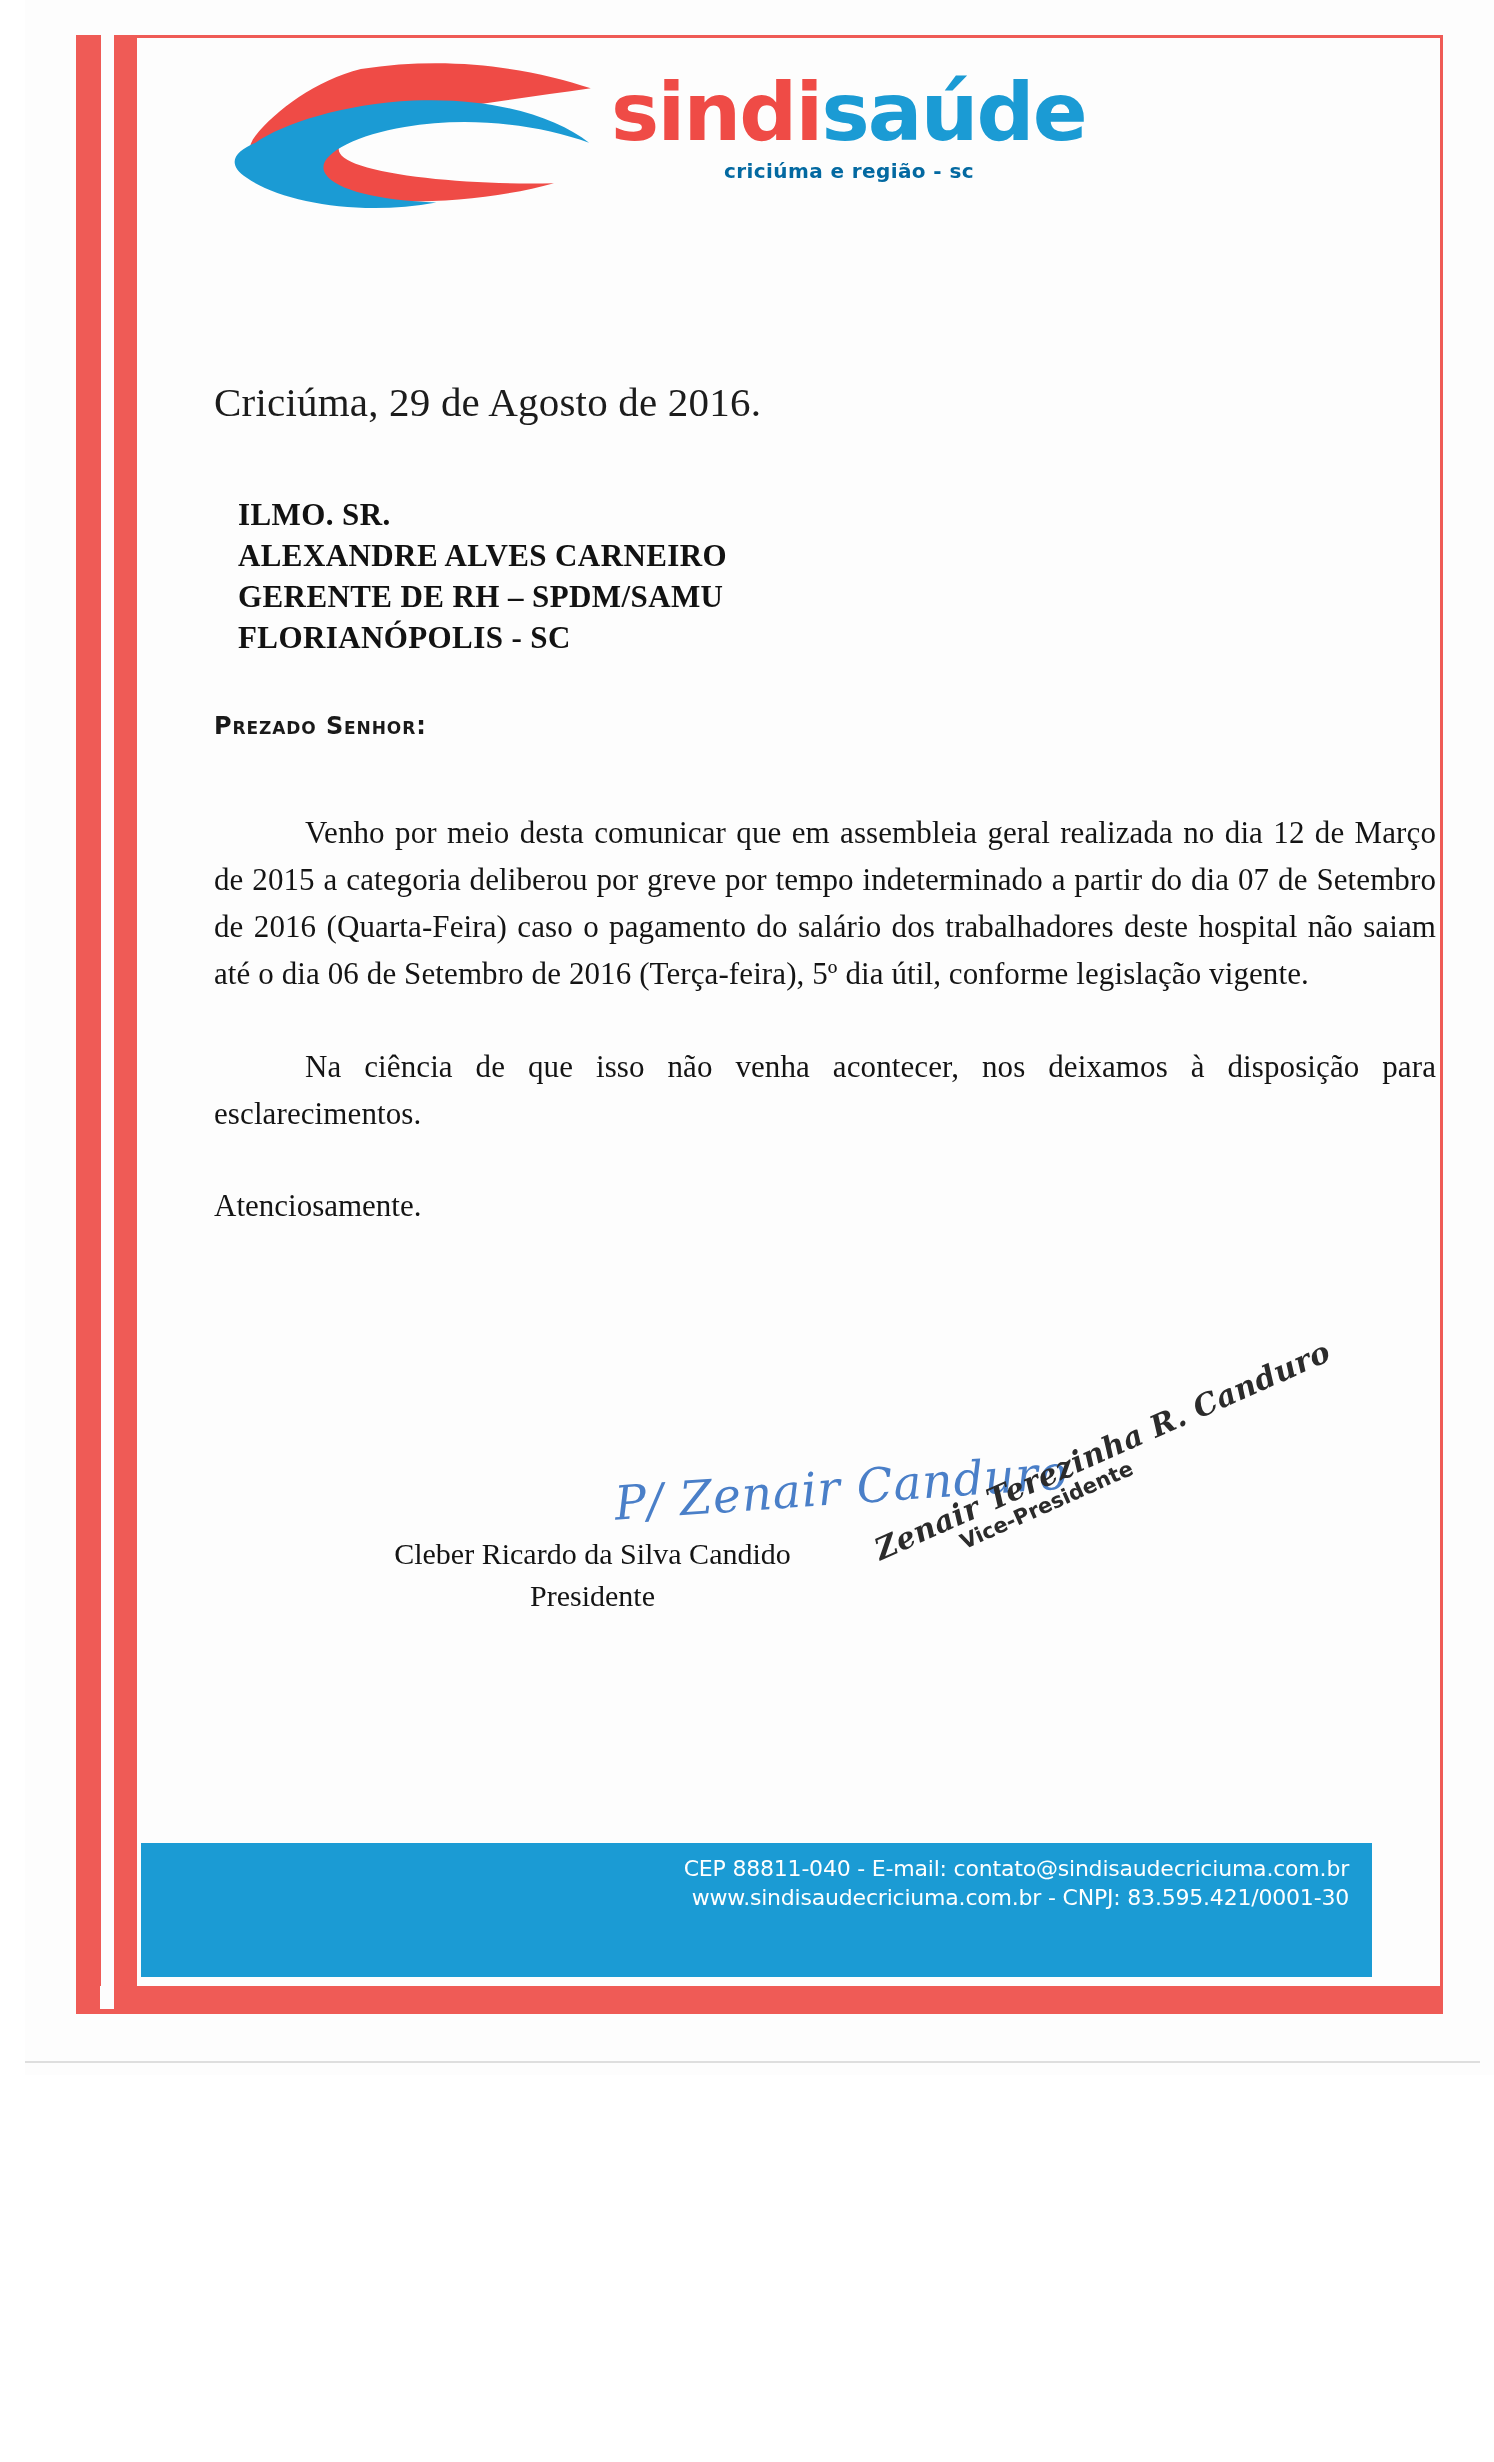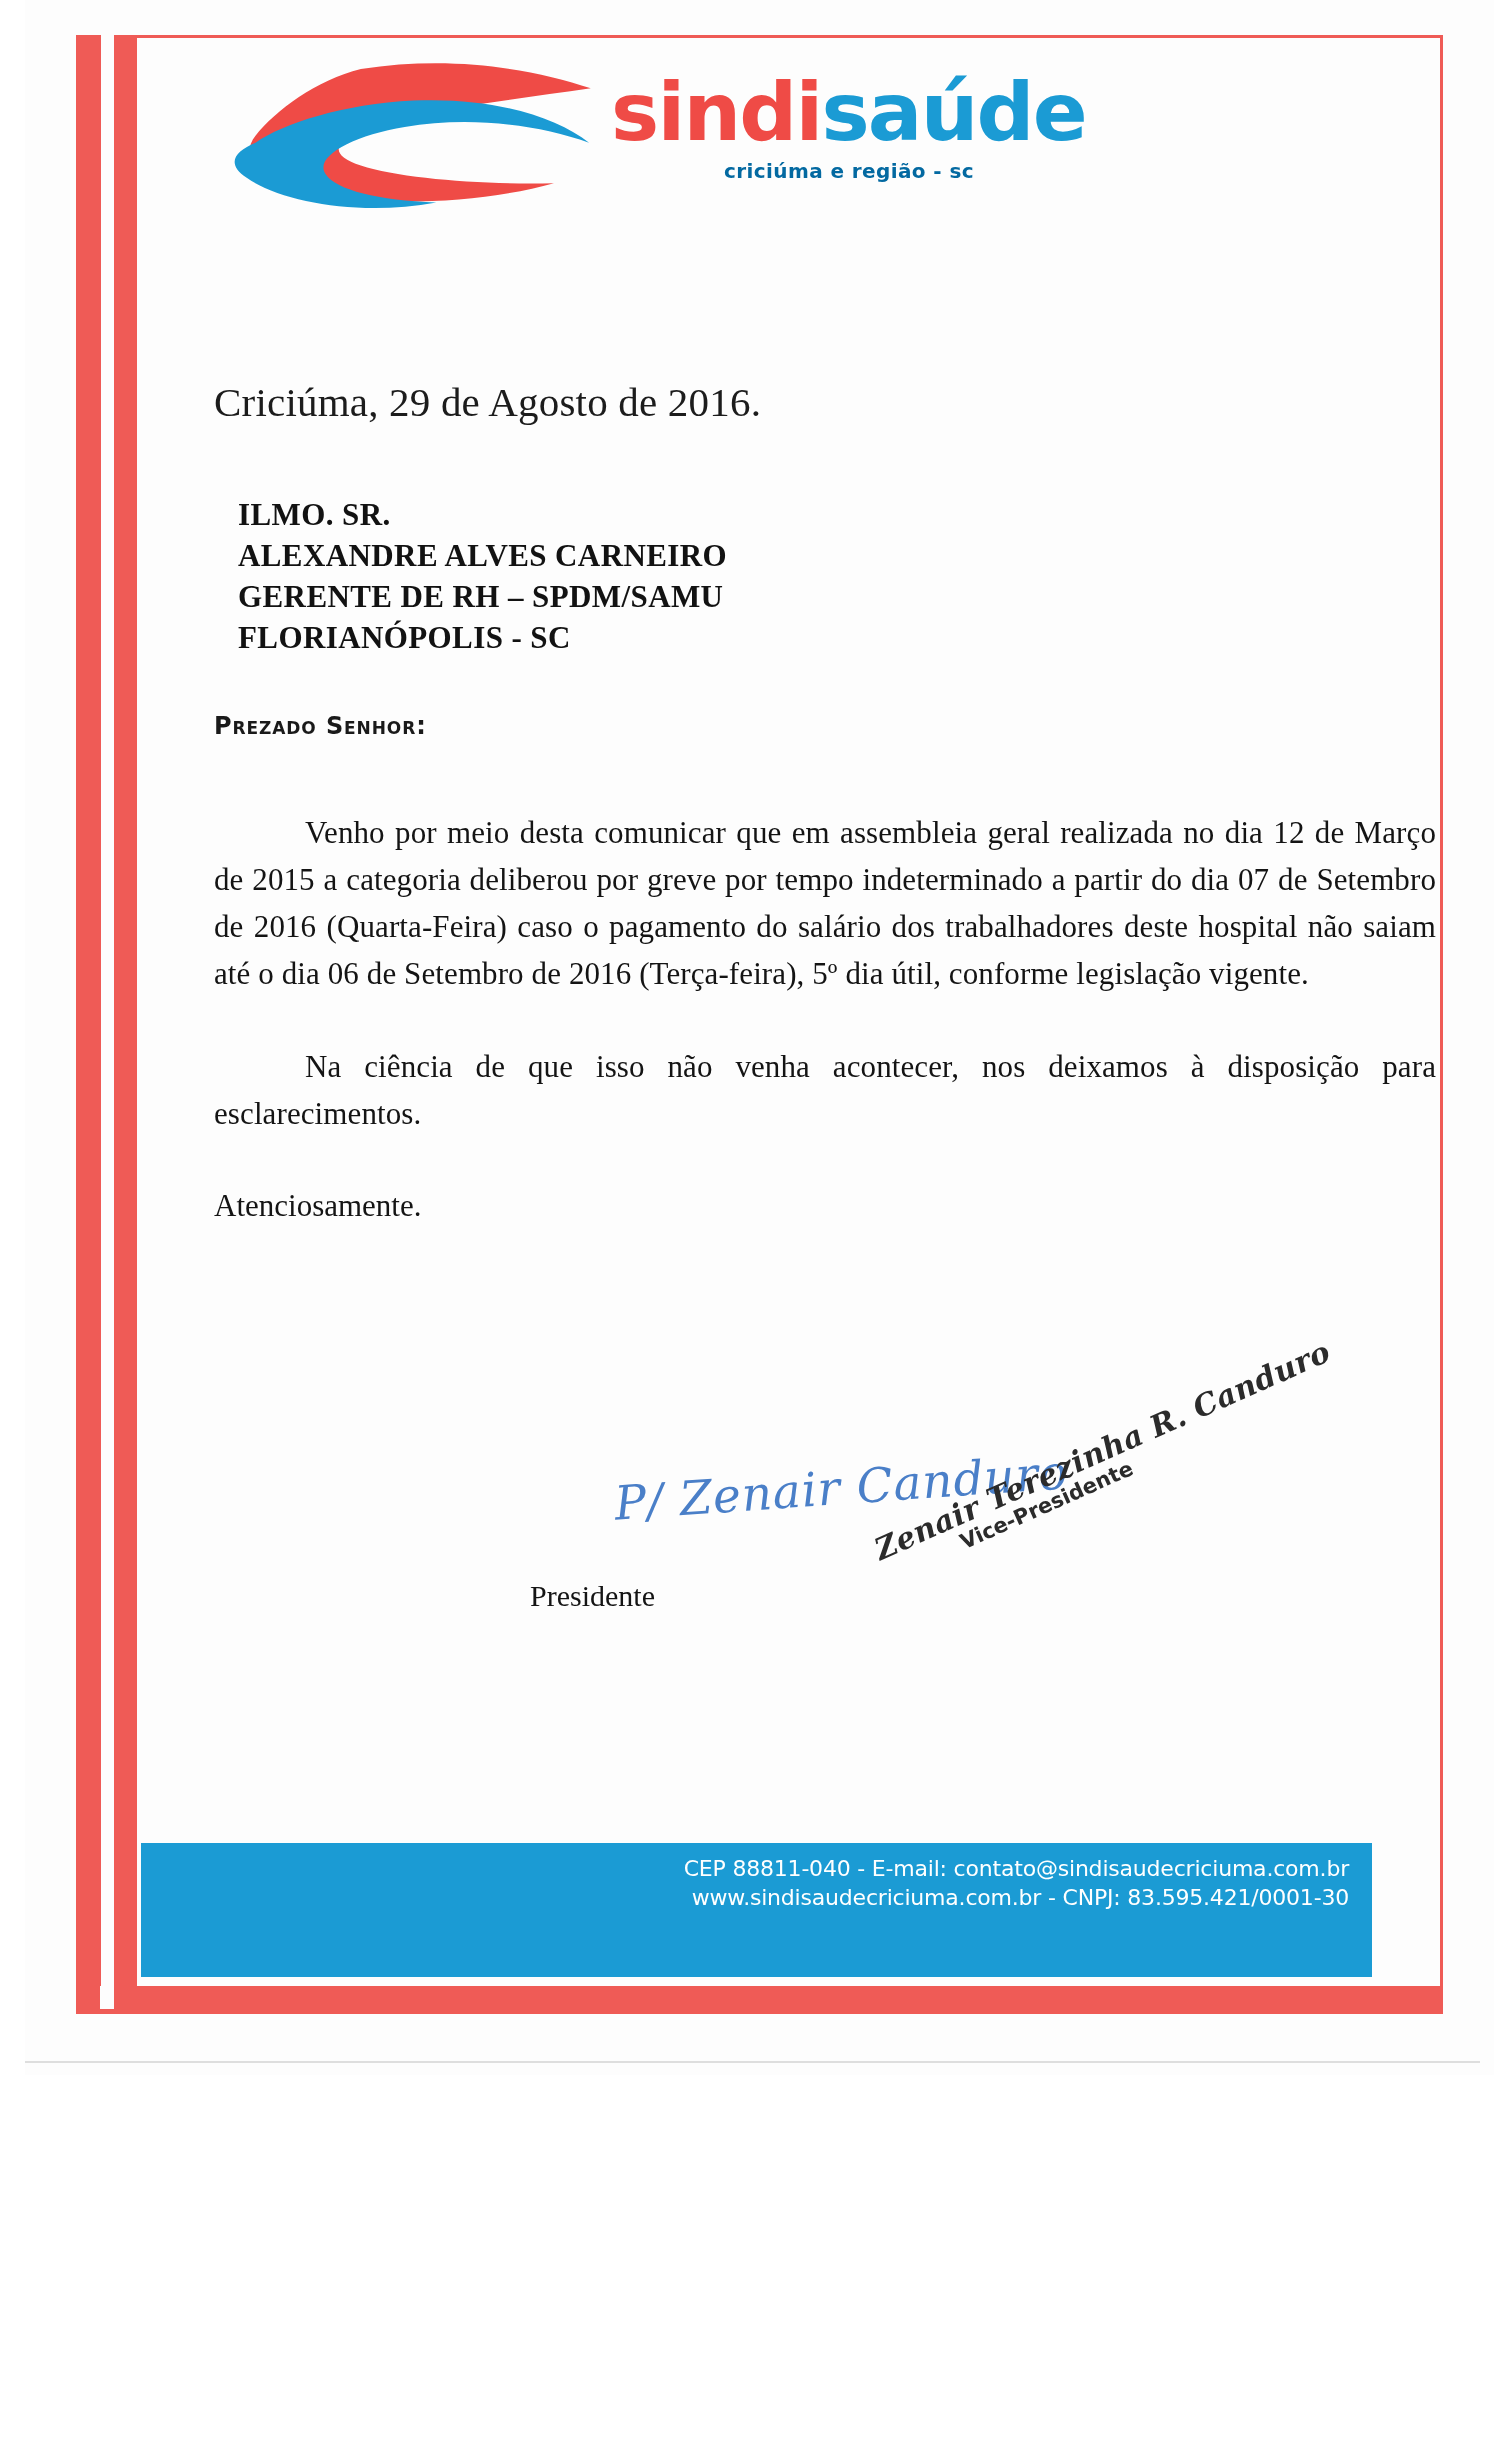--- a/index.html
+++ b/index.html
@@ -313,20 +313,21 @@
 
     <div class="body-paragraph" id="paragraph-1">Venho por meio desta comunicar que em assembleia geral realizada no dia 12 de Março de 2015 a categoria deliberou por greve por tempo indeterminado a partir do dia 07 de Setembro de 2016 (Quarta-Feira) caso o pagamento do salário dos trabalhadores deste hospital não saiam até o dia 06 de Setembro de 2016 (Terça-feira), 5º dia útil, conforme legislação vigente.</div>
 
     <div class="body-paragraph" id="paragraph-2">Na ciência de que isso não venha acontecer, nos deixamos à disposição para esclarecimentos.</div>
 
     <div id="closing">Atenciosamente.</div>
   </div>
 
   <div id="signature-block">
     <div id="signature-handwriting">P/ Zenair Canduro</div>
+    <div id="signer-name">Cleber Ricardo da Silva Candido</div>
     <div id="signer-title">Presidente</div>
     <div id="stamp">
       <div id="stamp-name">Zenair Terezinha R. Canduro</div>
       <div id="stamp-title">Vice-Presidente</div>
     </div>
   </div>
 
   <div id="footer-bar">
     <div class="footer-line">CEP 88811-040 - E-mail: contato@sindisaudecriciuma.com.br</div>
     <div class="footer-line">www.sindisaudecriciuma.com.br - CNPJ: 83.595.421/0001-30</div>

